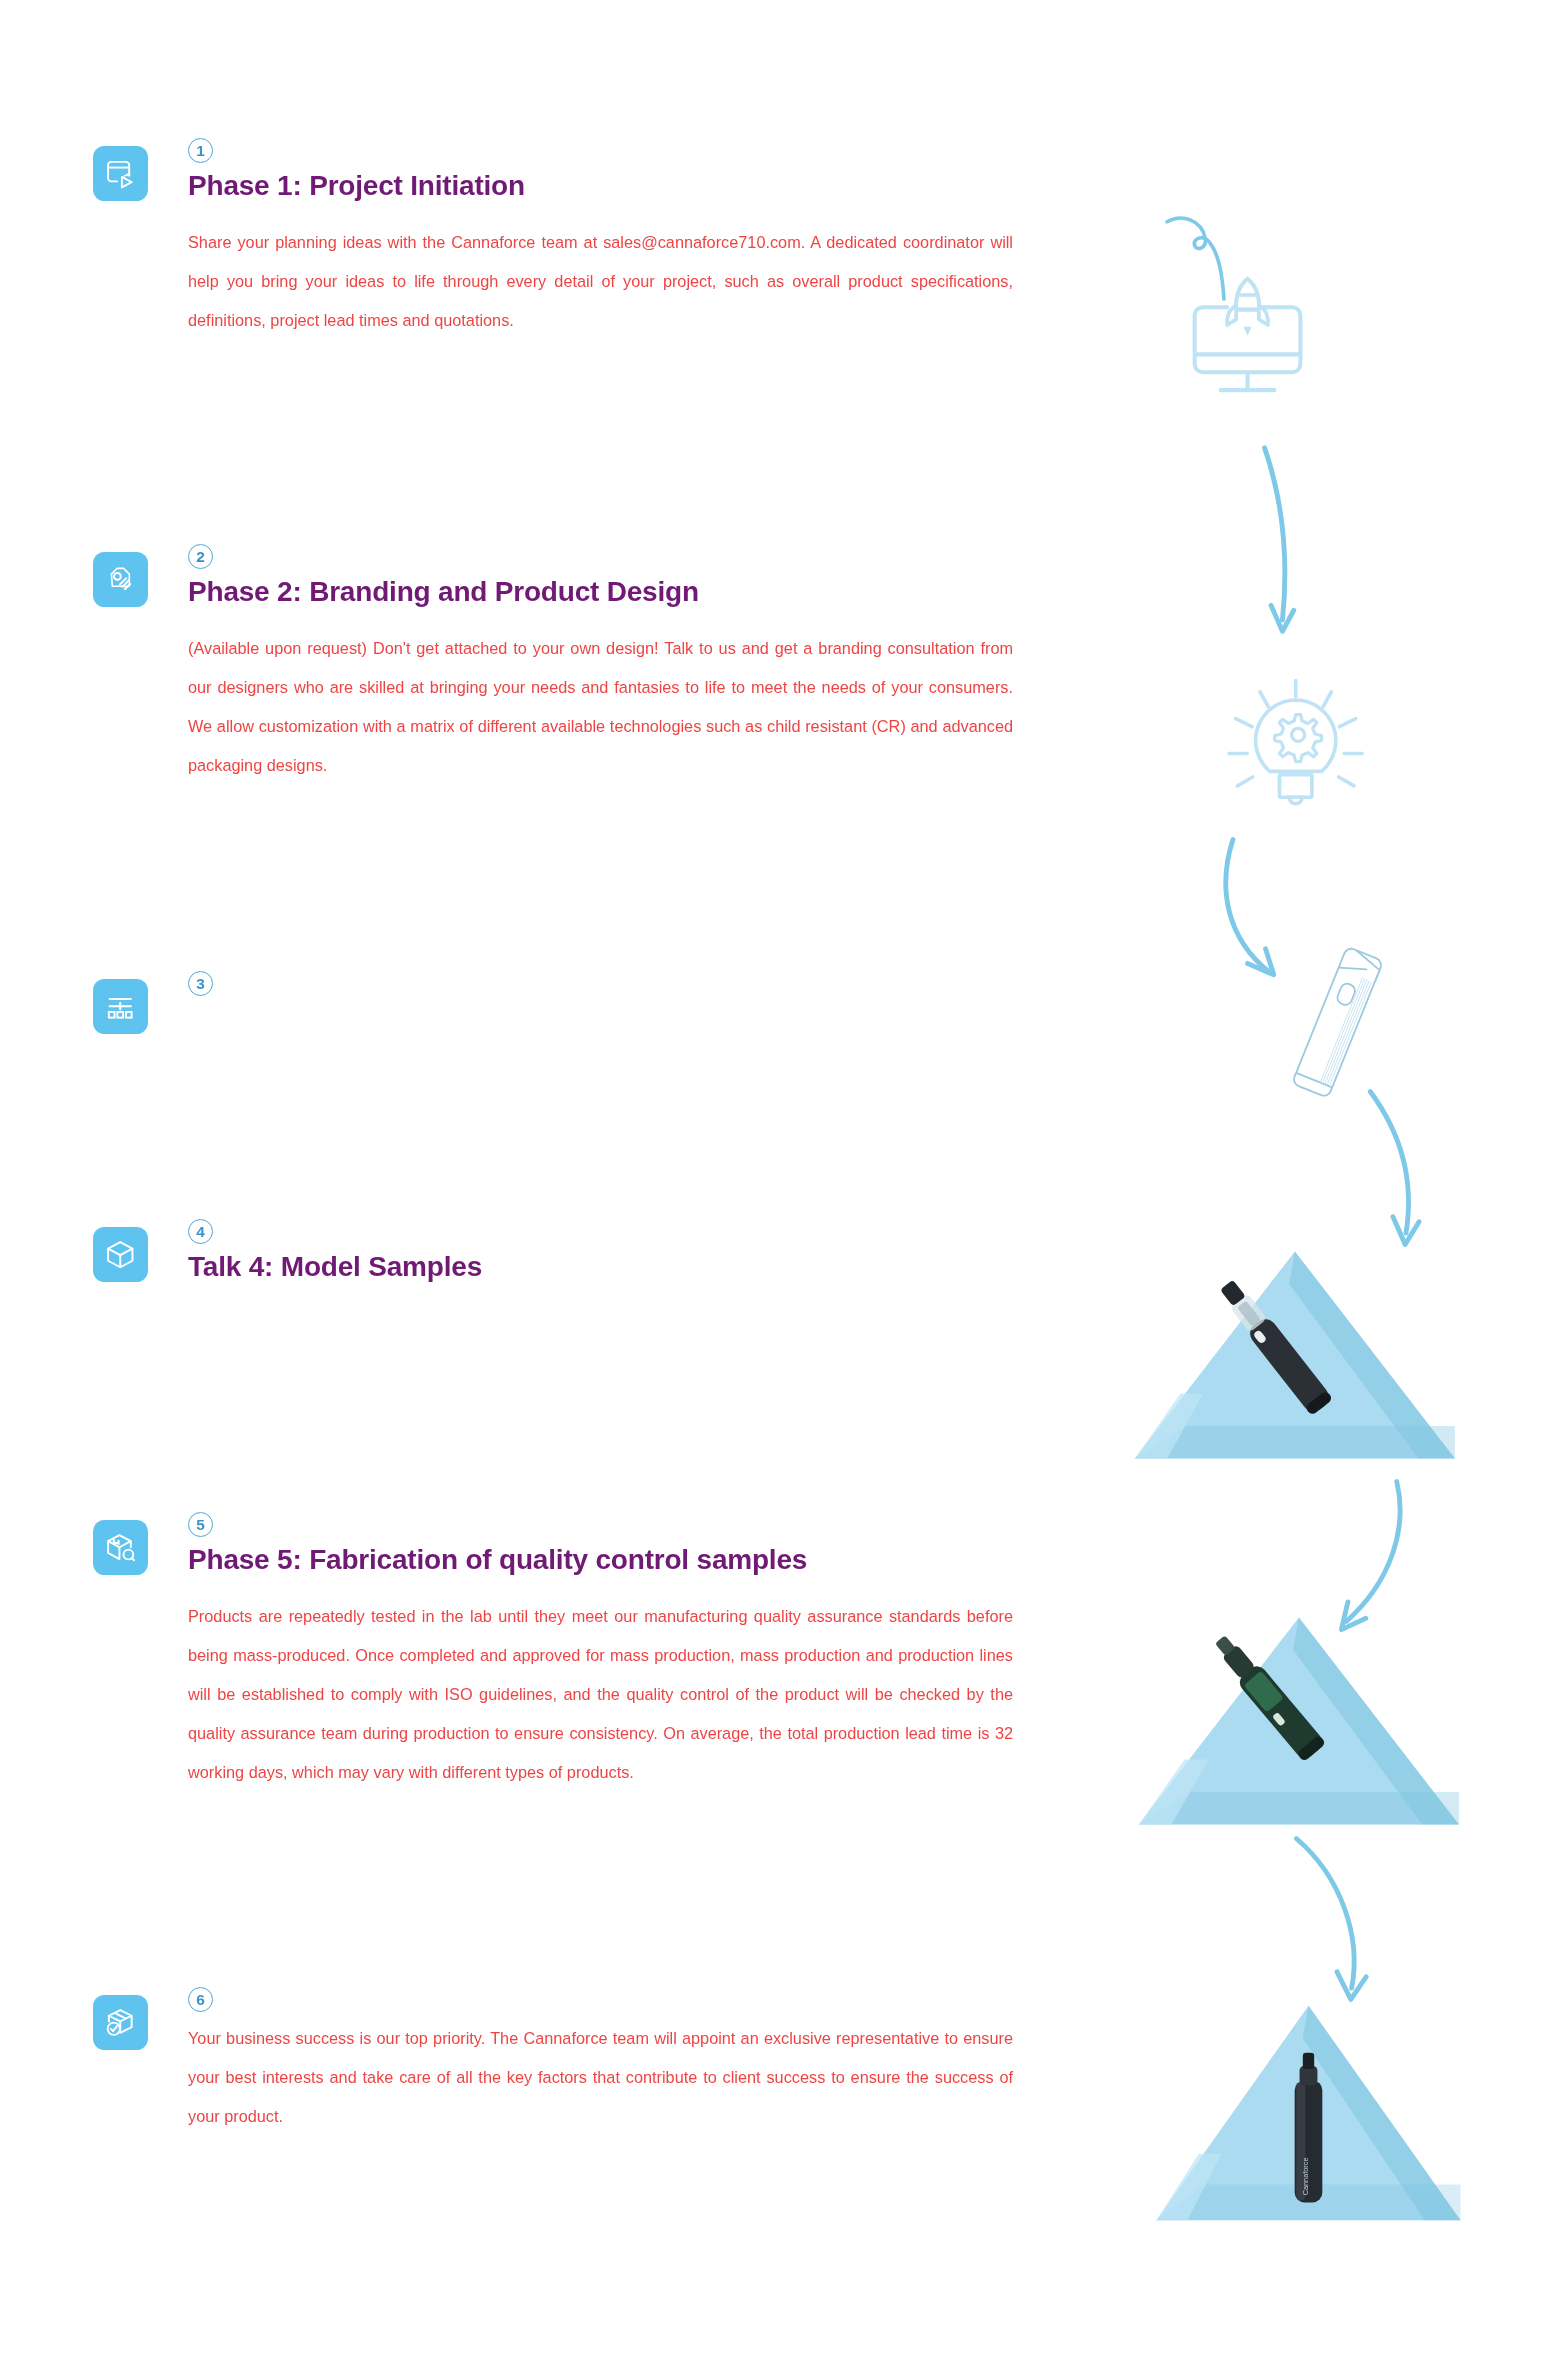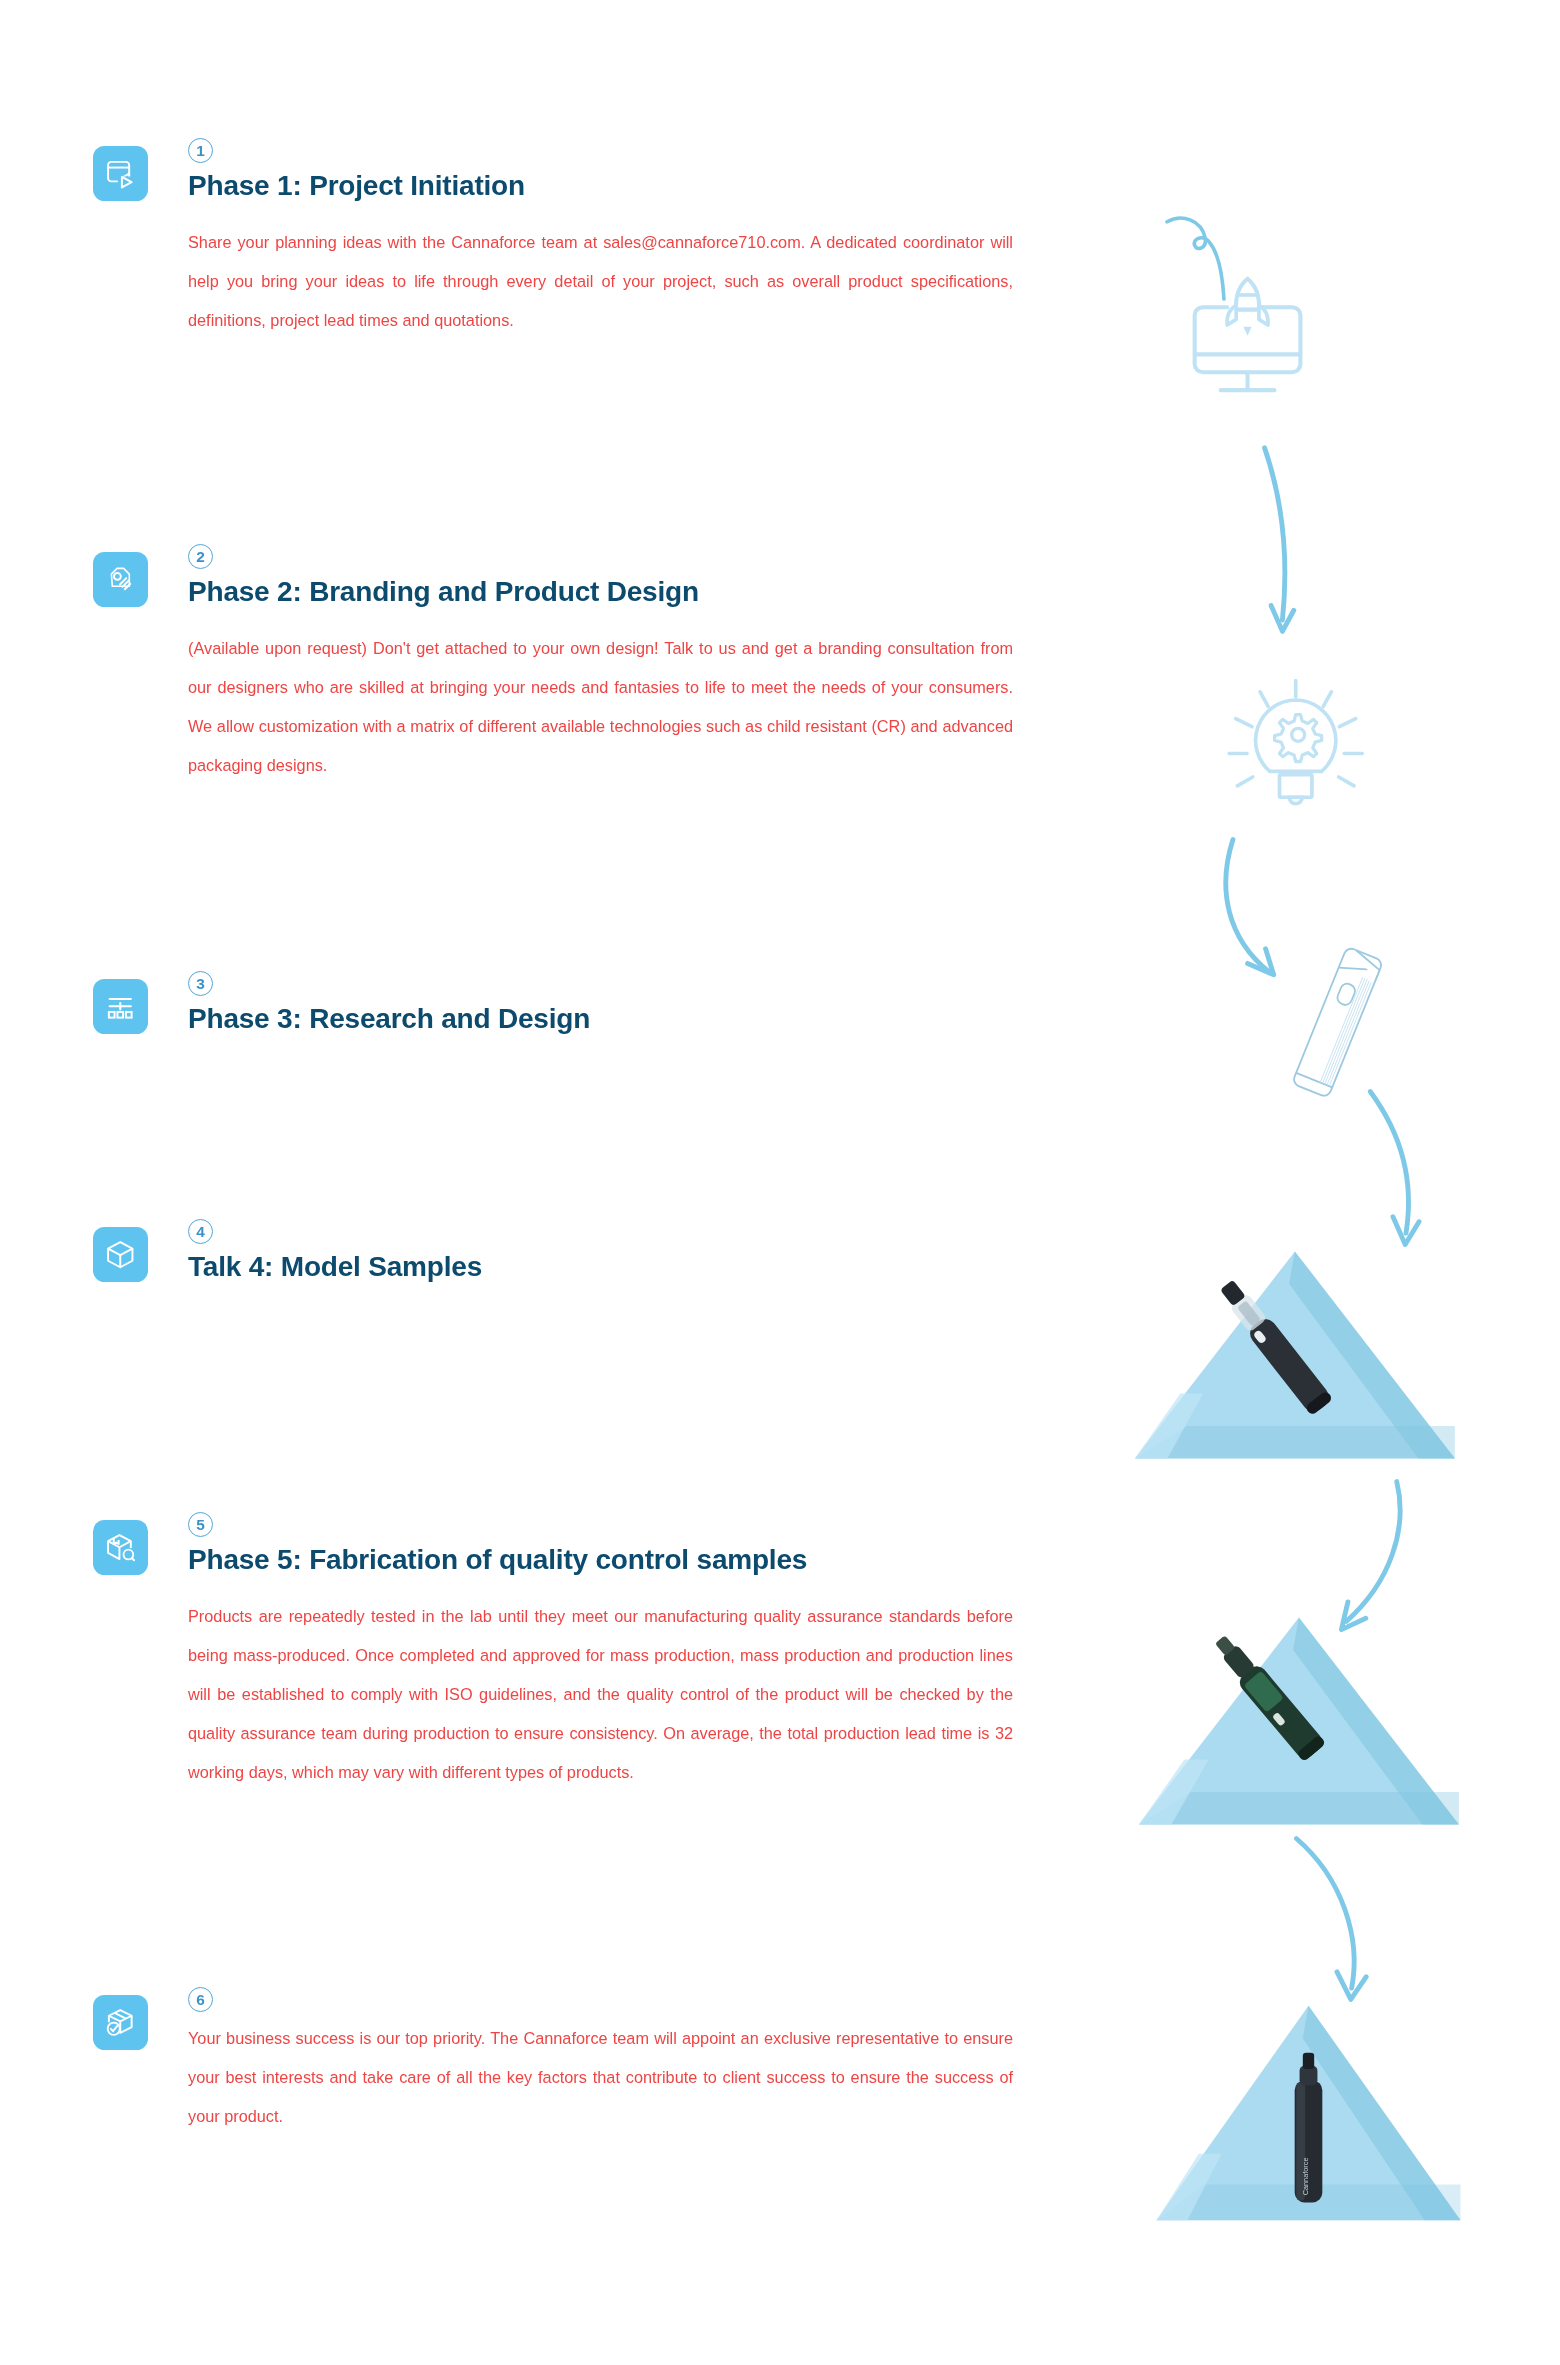--- a/index.html
+++ b/index.html
@@ -56,21 +56,21 @@
     color: #3b92c9;
     font-size: 15.4px;
     font-weight: 700;
     display: flex;
     align-items: center;
     justify-content: center;
     line-height: 1;
     margin-bottom: 7.3px;
   }
   .phase-title {
-    color: #0c4a6e;
+    color: #701a75;
     font-size: 28px;
     font-weight: 700;
     letter-spacing: -0.2px;
     line-height: 1.15;
     margin-bottom: 21px;
     white-space: nowrap;
   }
   .phase-text {
     color: #ef4444;
     font-size: 16.3px;
@@ -140,21 +140,20 @@
           <line x1="7" y1="11" x2="33" y2="11"></line>
           <line x1="7" y1="20" x2="33" y2="20"></line>
           <line x1="20" y1="16" x2="20" y2="24"></line>
           <rect x="6" y="27" width="7" height="7" stroke-width="2.4"></rect>
           <rect x="16.5" y="27" width="7" height="7" stroke-width="2.4"></rect>
           <rect x="27" y="27" width="7" height="7" stroke-width="2.4"></rect>
         </svg>
       </div>
       <div class="phase-body">
         <div class="phase-num">3</div>
-        <div class="phase-title">Phase 3: Research and Design</div>
       </div>
     </div>
 
     <div class="phase" style="top:1219px;">
       <div class="phase-icon">
         <svg width="32.5" height="32.5" viewBox="0 0 40 40" fill="none" stroke="#ffffff" stroke-width="2.4" stroke-linejoin="round">
           <path d="M20 5 L35 13 L20 21 L5 13 Z"></path>
           <path d="M5 13 L5 28 L20 36 L20 21"></path>
           <path d="M35 13 L35 28 L20 36"></path>
         </svg>

